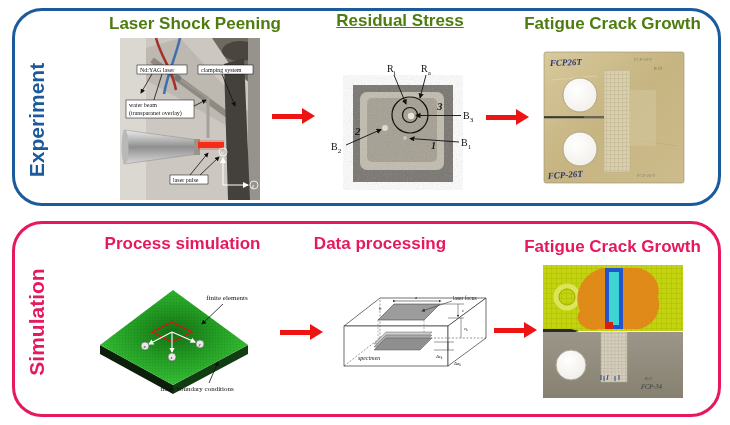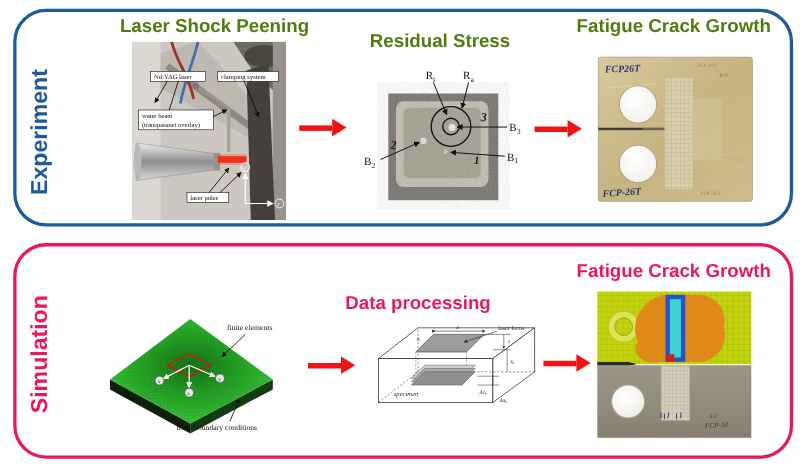--- a/index.html
+++ b/index.html
@@ -8,24 +8,24 @@
   .rowbox{position:absolute;left:12px;width:703px;border-radius:30px;background:#fff;}
   .box-exp{top:8px;height:192px;border:3px solid #1b5a9b;}
   .box-sim{top:221px;height:190px;border:3px solid #e6185e;}
   .vlabel{position:absolute;width:140px;height:30px;line-height:30px;text-align:center;
           font-size:21px;font-weight:700;transform:rotate(-90deg);}
   .vl-exp{left:-33px;top:105px;color:#1b5a9b;}
   .vl-sim{left:-33px;top:307px;color:#e6185e;}
   .ptitle{position:absolute;font-size:17px;font-weight:700;text-align:center;line-height:19px;}
   .tc-exp{color:#4d7c0f;} .tc-sim{color:#e6185e;}
   .t1{left:100px;top:14px;width:190px;}
-  .t2{left:320px;top:28px;width:160px;}
+  .t2{left:320px;top:11px;width:160px;text-decoration:underline;}
   .t3{left:520px;top:14px;width:185px;}
   .s1{left:90px;top:234px;width:185px;}
-  .s2{left:300px;top:234px;width:160px;margin-top:32px;}
+  .s2{left:300px;top:234px;width:160px;}
   .s3{left:520px;top:237px;width:185px;}
   .arrow{position:absolute;display:flex;align-items:center;height:16px;}
   .arrow .bar{width:30px;height:5px;background:#ee1414;}
   .arrow .head{width:0;height:0;border-left:13px solid #ee1414;
                border-top:8px solid transparent;border-bottom:8px solid transparent;}
   .a1{left:272px;top:108px;} .a2{left:486px;top:109px;}
   .a3{left:280px;top:324px;} .a4{left:494px;top:322px;}
   .fig{position:absolute;}
   .f1{left:120px;top:38px;} .f2{left:325px;top:58px;} .f3{left:542px;top:50px;}
   .f4{left:95px;top:278px;} .f5{left:336px;top:290px;} .f6{left:541px;top:263px;}
@@ -40,20 +40,21 @@
   <div class="rowbox box-sim"></div>
 
   <div class="vlabel vl-exp">Experiment</div>
   <div class="vlabel vl-sim">Simulation</div>
 
   <div class="ptitle tc-exp t1">Laser Shock Peening</div>
   <div class="ptitle tc-exp t2">
     <div>Residual Stress</div>
   </div>
   <div class="ptitle tc-exp t3">Fatigue Crack Growth</div>
+  <div class="ptitle tc-sim s1">Process simulation</div>
   <div class="ptitle tc-sim s2">Data processing</div>
   <div class="ptitle tc-sim s3">Fatigue Crack Growth</div>
 
   <div class="arrow a1">
       <span class="bar"></span>
       <span class="head"></span>
     </div>
   <div class="arrow a2">
       <span class="bar"></span>
       <span class="head"></span>

